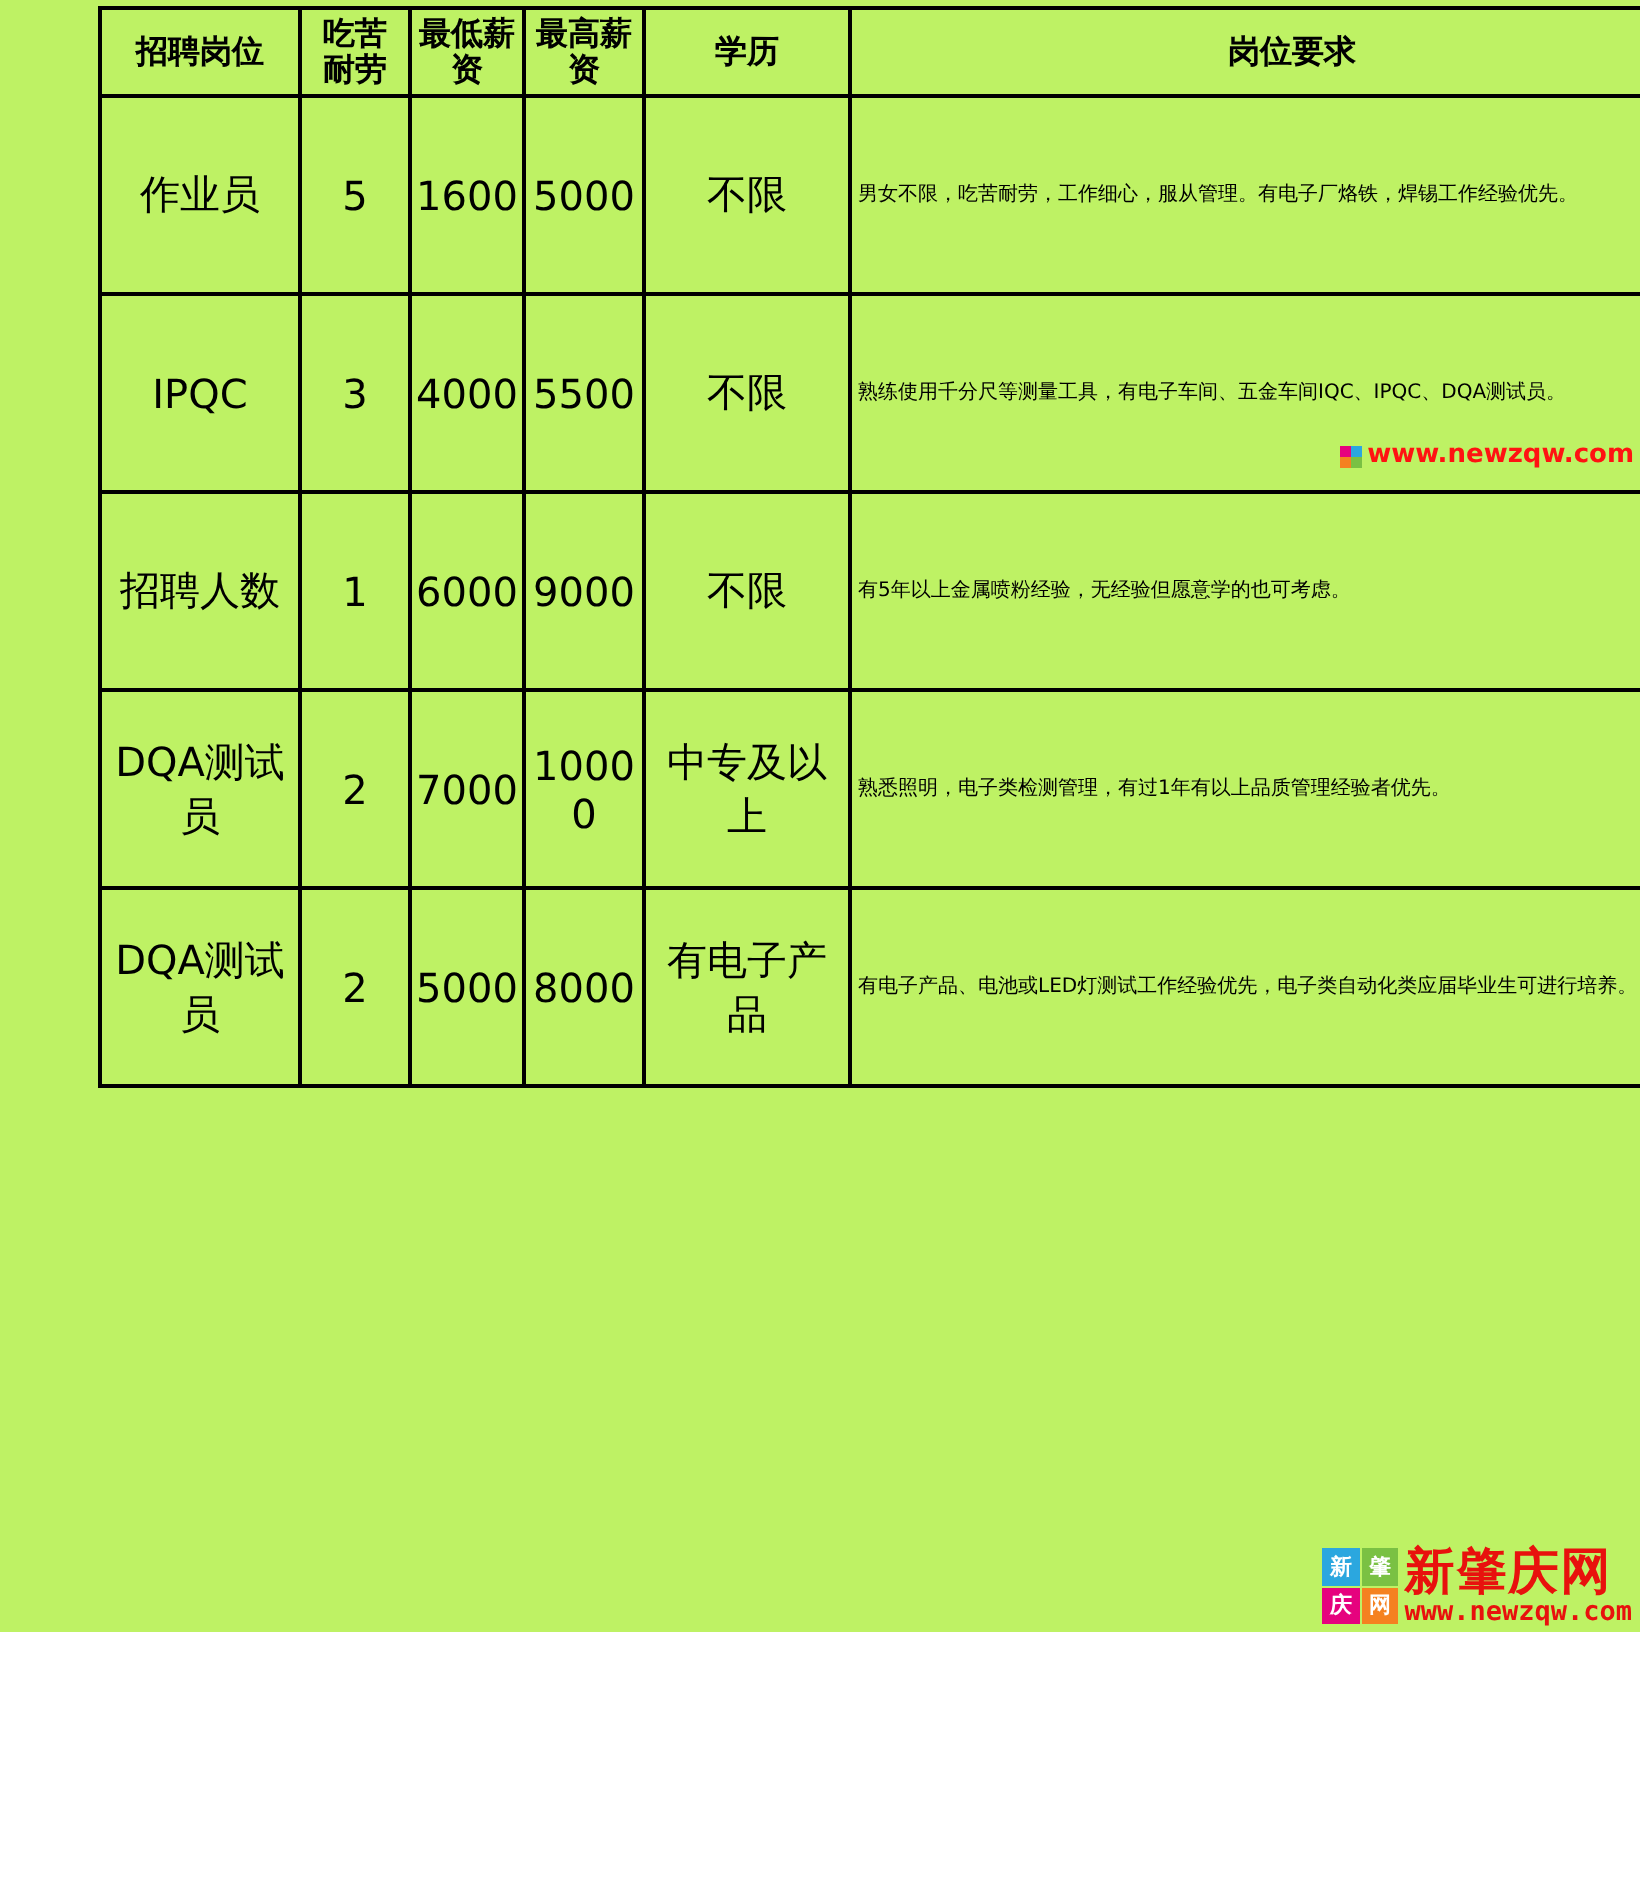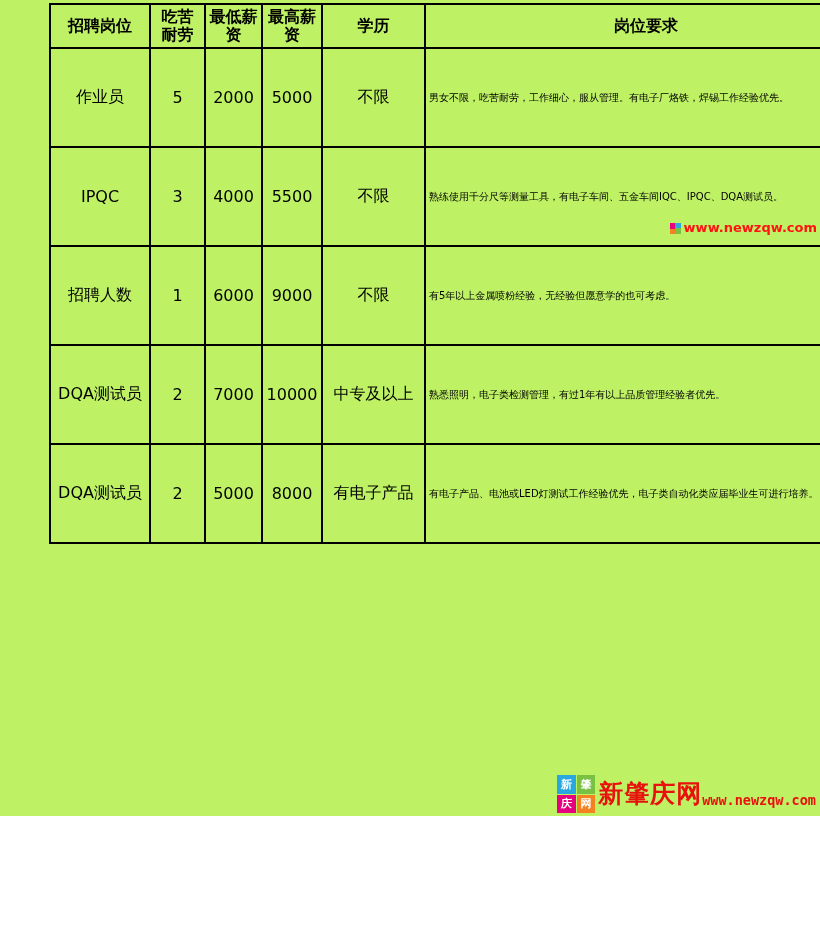--- a/index.html
+++ b/index.html
@@ -29,21 +29,21 @@
     font-size: 16px;
     font-weight: bold;
     text-align: center;
     vertical-align: middle;
     padding: 0 3px;
     line-height: 1.15;
     word-break: break-all;
   }
   td {
     height: 99px;
-    font-size: 16px;
+    font-size: 20px;
     vertical-align: middle;
   }
   td.c0, td.c1, td.c2, td.c3, td.c4 { text-align: center; padding: 0 2px; word-break: break-all; }
   td.c5 {
     text-align: left;
     padding: 0 8px 0 3px;
     font-size: 10px;
     line-height: 26px;
   }
   
@@ -89,21 +89,21 @@
     justify-content: center;
     color: #ffffff;
     font-size: 11px;
     font-weight: bold;
     line-height: 1;
   }
   .sq-a { background: #2ba7df; }
   .sq-b { background: #7ac143; }
   .sq-c { background: #e6027e; }
   .sq-d { background: #f58220; }
-  .logo-right { display: flex; flex-direction: row; align-items: flex-end; }
+  .logo-right { display: flex; flex-direction: column; align-items: flex-start; }
   .logo-name {
     color: #e8110d;
     font-size: 25px;
     font-weight: bold;
     letter-spacing: 1px;
     line-height: 26px;
   }
   .logo-url {
     color: #e8110d;
     font-size: 13.5px;
@@ -133,21 +133,21 @@
         <th>最低薪资</th>
         <th>最高薪资</th>
         <th>学历</th>
         <th>岗位要求</th>
       </tr>
     </thead>
     <tbody id="tbody">
         <tr>
           <td class="c0">作业员</td>
           <td class="c1">5</td>
-          <td class="c2">2000</td>
+          <td class="c2">1600</td>
           <td class="c3">5000</td>
           <td class="c4">不限</td>
           <td class="c5">男女不限，吃苦耐劳，工作细心，服从管理。有电子厂烙铁，焊锡工作经验优先。</td>
         </tr>
         <tr>
           <td class="c0">IPQC</td>
           <td class="c1">3</td>
           <td class="c2">4000</td>
           <td class="c3">5500</td>
           <td class="c4">不限</td>

